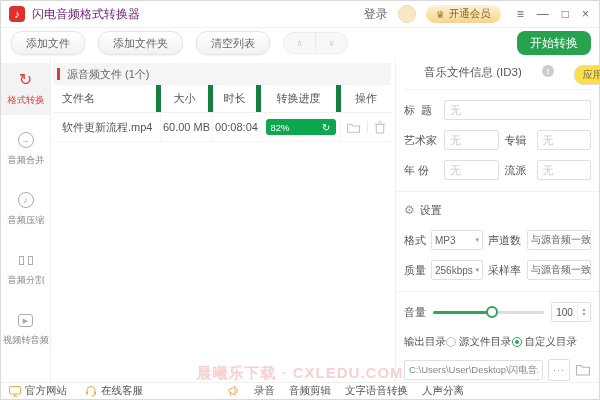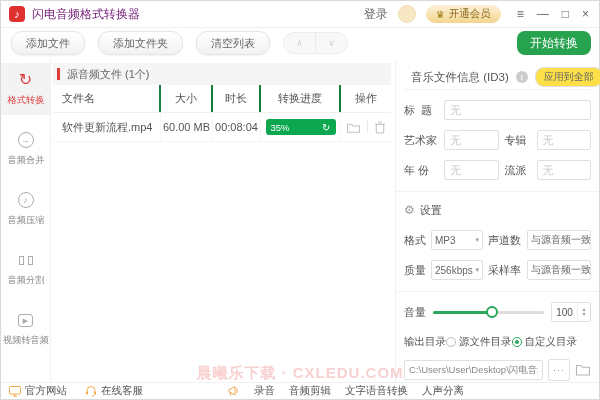--- a/index.html
+++ b/index.html
@@ -50,37 +50,37 @@
   .split-icon i:first-child{margin-right:4px;}
 
   
   .files{position:absolute;left:52px;top:62px;width:338px;}
   .files-header{height:22px;background:#f5f5f5;display:flex;align-items:center;font-size:11px;color:#666;}
   .red-bar{width:3px;height:12px;background:#e03b3b;margin:0 7px 0 4px;}
   .thead,.trow{display:flex;align-items:stretch;}
   .thead{height:27px;font-size:11px;color:#555;border-bottom:1px solid #f0f0f0;}
   .trow{height:28px;font-size:11px;color:#555;border-bottom:1px solid #f4f4f4;}
   .cell{display:flex;align-items:center;justify-content:center;box-sizing:border-box;}
-  .thead .cell{border-right:2px solid #15803d;}
+  .thead .cell{border-right:5px solid #15803d;}
   .thead .cell:last-child{border-right:none;}
   .trow .cell{border-right:1px solid #f6f6f6;}
   .trow .cell:last-child{border-right:none;}
   .c0{width:108px;justify-content:flex-start;padding-left:9px;}
   .c1{width:52px;}.c2{width:48px;}.c3{width:80px;}.c4{flex:1;}
   .pbar{width:70px;height:16px;background:#0da750;border-radius:3px;color:#fff;font-size:9.5px;
         display:flex;align-items:center;justify-content:space-between;padding:0 5px;box-sizing:border-box;}
   .pbar .refresh{font-size:10px;}
   .ops{display:flex;align-items:center;gap:6px;}
   .ops .vdiv{width:1px;height:12px;background:#e8e8e8;}
   .ops svg{display:block;}
 
   
   .rpanel{position:absolute;left:394px;top:58px;right:0;bottom:16px;border-left:1px solid #f0f0f0;
           padding:6px 8px 0 8px;box-sizing:border-box;font-size:11px;color:#555;background:#fff;}
-  .rp-header{height:24px;display:flex;align-items:center;gap:7px;border-bottom:1px solid #f2f2f2;}
+  .rp-header{height:24px;display:flex;align-items:flex-start;gap:20px;border-bottom:1px solid #f2f2f2;}
   .rp-title{font-size:11.5px;color:#555;white-space:nowrap;}
   .info-badge{width:12px;height:12px;border-radius:50%;background:#ccc;color:#fff;font-size:8px;
               font-weight:bold;display:flex;align-items:center;justify-content:center;flex:none;}
   .apply{margin-left:auto;height:18px;padding:0 8px;border:1px solid #ddd;border-radius:9px;
          background:#fde047;font-size:10px;color:#666;display:flex;align-items:center;white-space:nowrap;}
   .frow{display:flex;align-items:center;margin-top:10px;gap:6px;}
   .flabel{width:34px;flex:none;white-space:pre;}
   .finput{flex:1;height:20px;border:1px solid #e0e0e0;border-radius:2px;font-size:11px;color:#999;
           padding:0 5px;box-sizing:border-box;font-family:inherit;min-width:0;background:#fff;outline:none;}
   .finput::placeholder{color:#ccc;}
@@ -219,21 +219,21 @@
       <span class="cell c2">时长</span>
       <span class="cell c3">转换进度</span>
       <span class="cell c4">操作</span>
     </div>
     <div class="trow">
       <span class="cell c0">软件更新流程.mp4</span>
       <span class="cell c1">60.00 MB</span>
       <span class="cell c2">00:08:04</span>
       <span class="cell c3">
         <span class="pbar">
-          <span>35%</span>
+          <span>82%</span>
           <span class="refresh">↻</span>
         </span>
       </span>
       <span class="cell c4">
         <span class="ops">
           <svg width="15" height="13" viewBox="0 0 16 14">
             <path d="M1.5 3.5 h4.5 l1.5 1.8 h7 V12 h-13 z" fill="none" stroke="#c2c2c2" stroke-width="1.1"></path>
           </svg>
           <span class="vdiv"></span>
           <svg width="12" height="13" viewBox="0 0 12 14">

